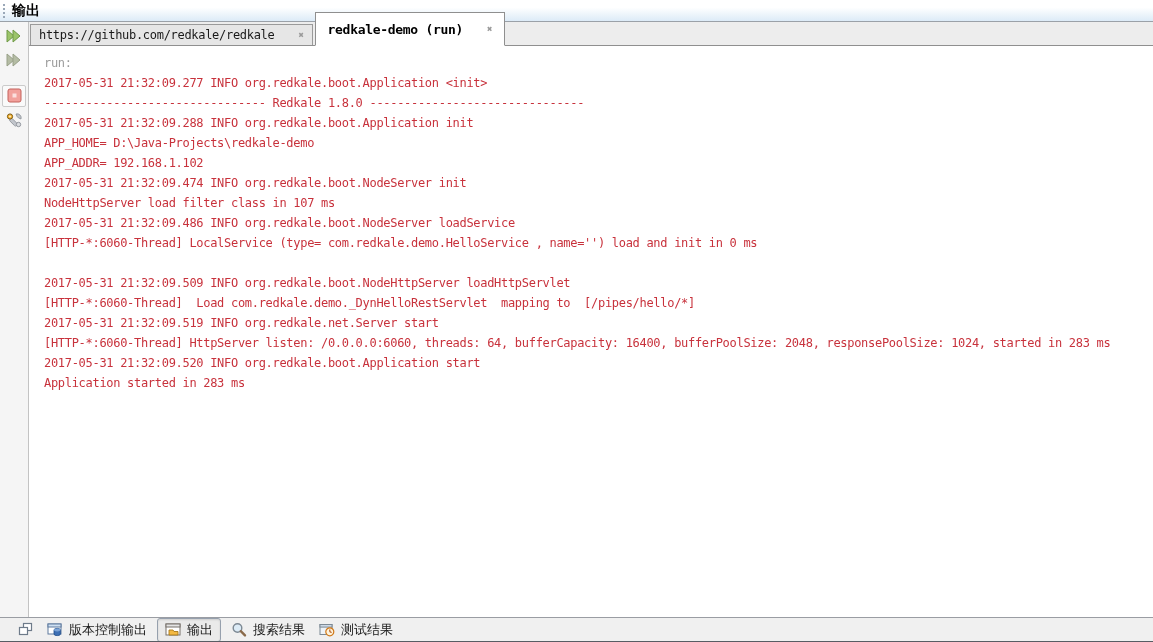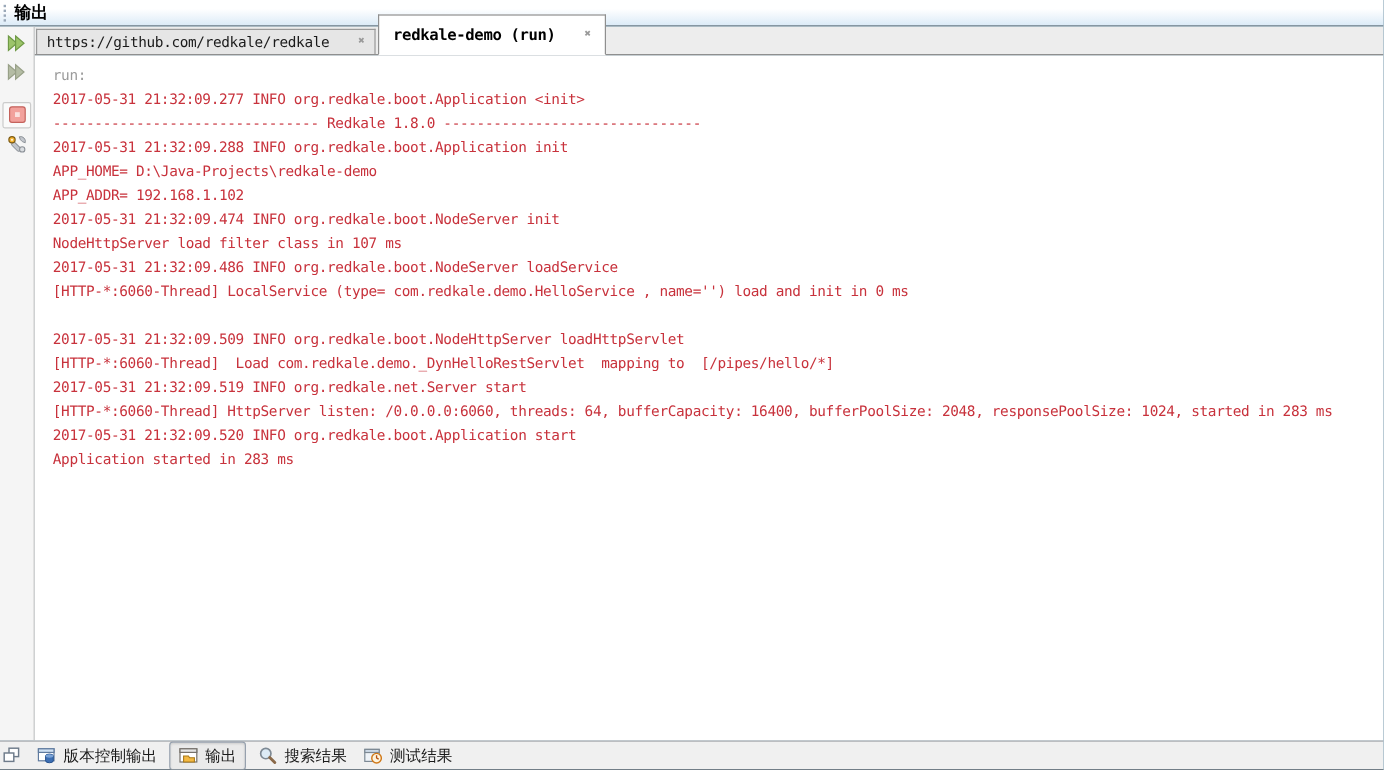--- a/index.html
+++ b/index.html
@@ -1,19 +1,19 @@
 <!DOCTYPE html>
 <html style="--log-error: #c8323c; --log-plain: #9b9b9b; --titlebar-end: #dcebf7;"><head>
 <meta charset="utf-8">
 <style>
   * { margin:0; padding:0; box-sizing:border-box; }
   html,body { background:#fff; }
   body { font-family:"Liberation Sans", sans-serif; }
   .window {
-    position:relative; width:1153px; height:642px; background:#0c4a6e;
+    position:relative; width:1153px; height:642px; background:#ef4444;
     overflow:hidden; border-bottom:1px solid #585c63;
   }
   
   .titlebar {
     height:22px; display:flex; align-items:center; padding-left:3px;
     background:linear-gradient(#ffffff 35%, var(--titlebar-end,#dcebf7));
     border-bottom:1px solid #9ba1a8;
   }
   .grip { width:3px; height:14px; border-left:2px dotted #9aa8b8; margin-right:6px; }
   .titlebar-label { font-weight:bold; font-size:14px; color:#000; }
@@ -54,21 +54,21 @@
     padding:7px 16px 0 15px;
     font-family:"DejaVu Sans Mono","Liberation Mono",monospace;
     font-size:12px; letter-spacing:-0.3px; line-height:20px; white-space:pre;
   }
   .console-line.plain { color:var(--log-plain,#9b9b9b); }
   .console-line.error { color:var(--log-error,#c8323c); }
   .console-line.blank { min-height:20px; }
   
   .bottombar {
     height:25px; background:#f0f0f0; border-top:1px solid #9a9da3;
-    display:flex; align-items:center; padding-left:0; gap:6px;
+    display:flex; align-items:center; padding-left:16px; gap:6px;
     font-size:13px; color:#1a1a1a;
   }
   .bbar-btn { display:flex; align-items:center; gap:5px; padding:2px 4px; cursor:default; white-space:nowrap; }
   .bbar-btn.selected {
     border:1px solid #96a0ad; border-radius:3px; background:#eaeaea;
     box-shadow:inset 0 1px 2px rgba(0,0,0,0.12);
     padding:2px 7px;
   }
   .mono-bold { font-family:"DejaVu Sans Mono","Liberation Mono",monospace; font-weight:bold; font-size:13px; }
   .icon16 { width:17px; height:16px; display:inline-flex; }

